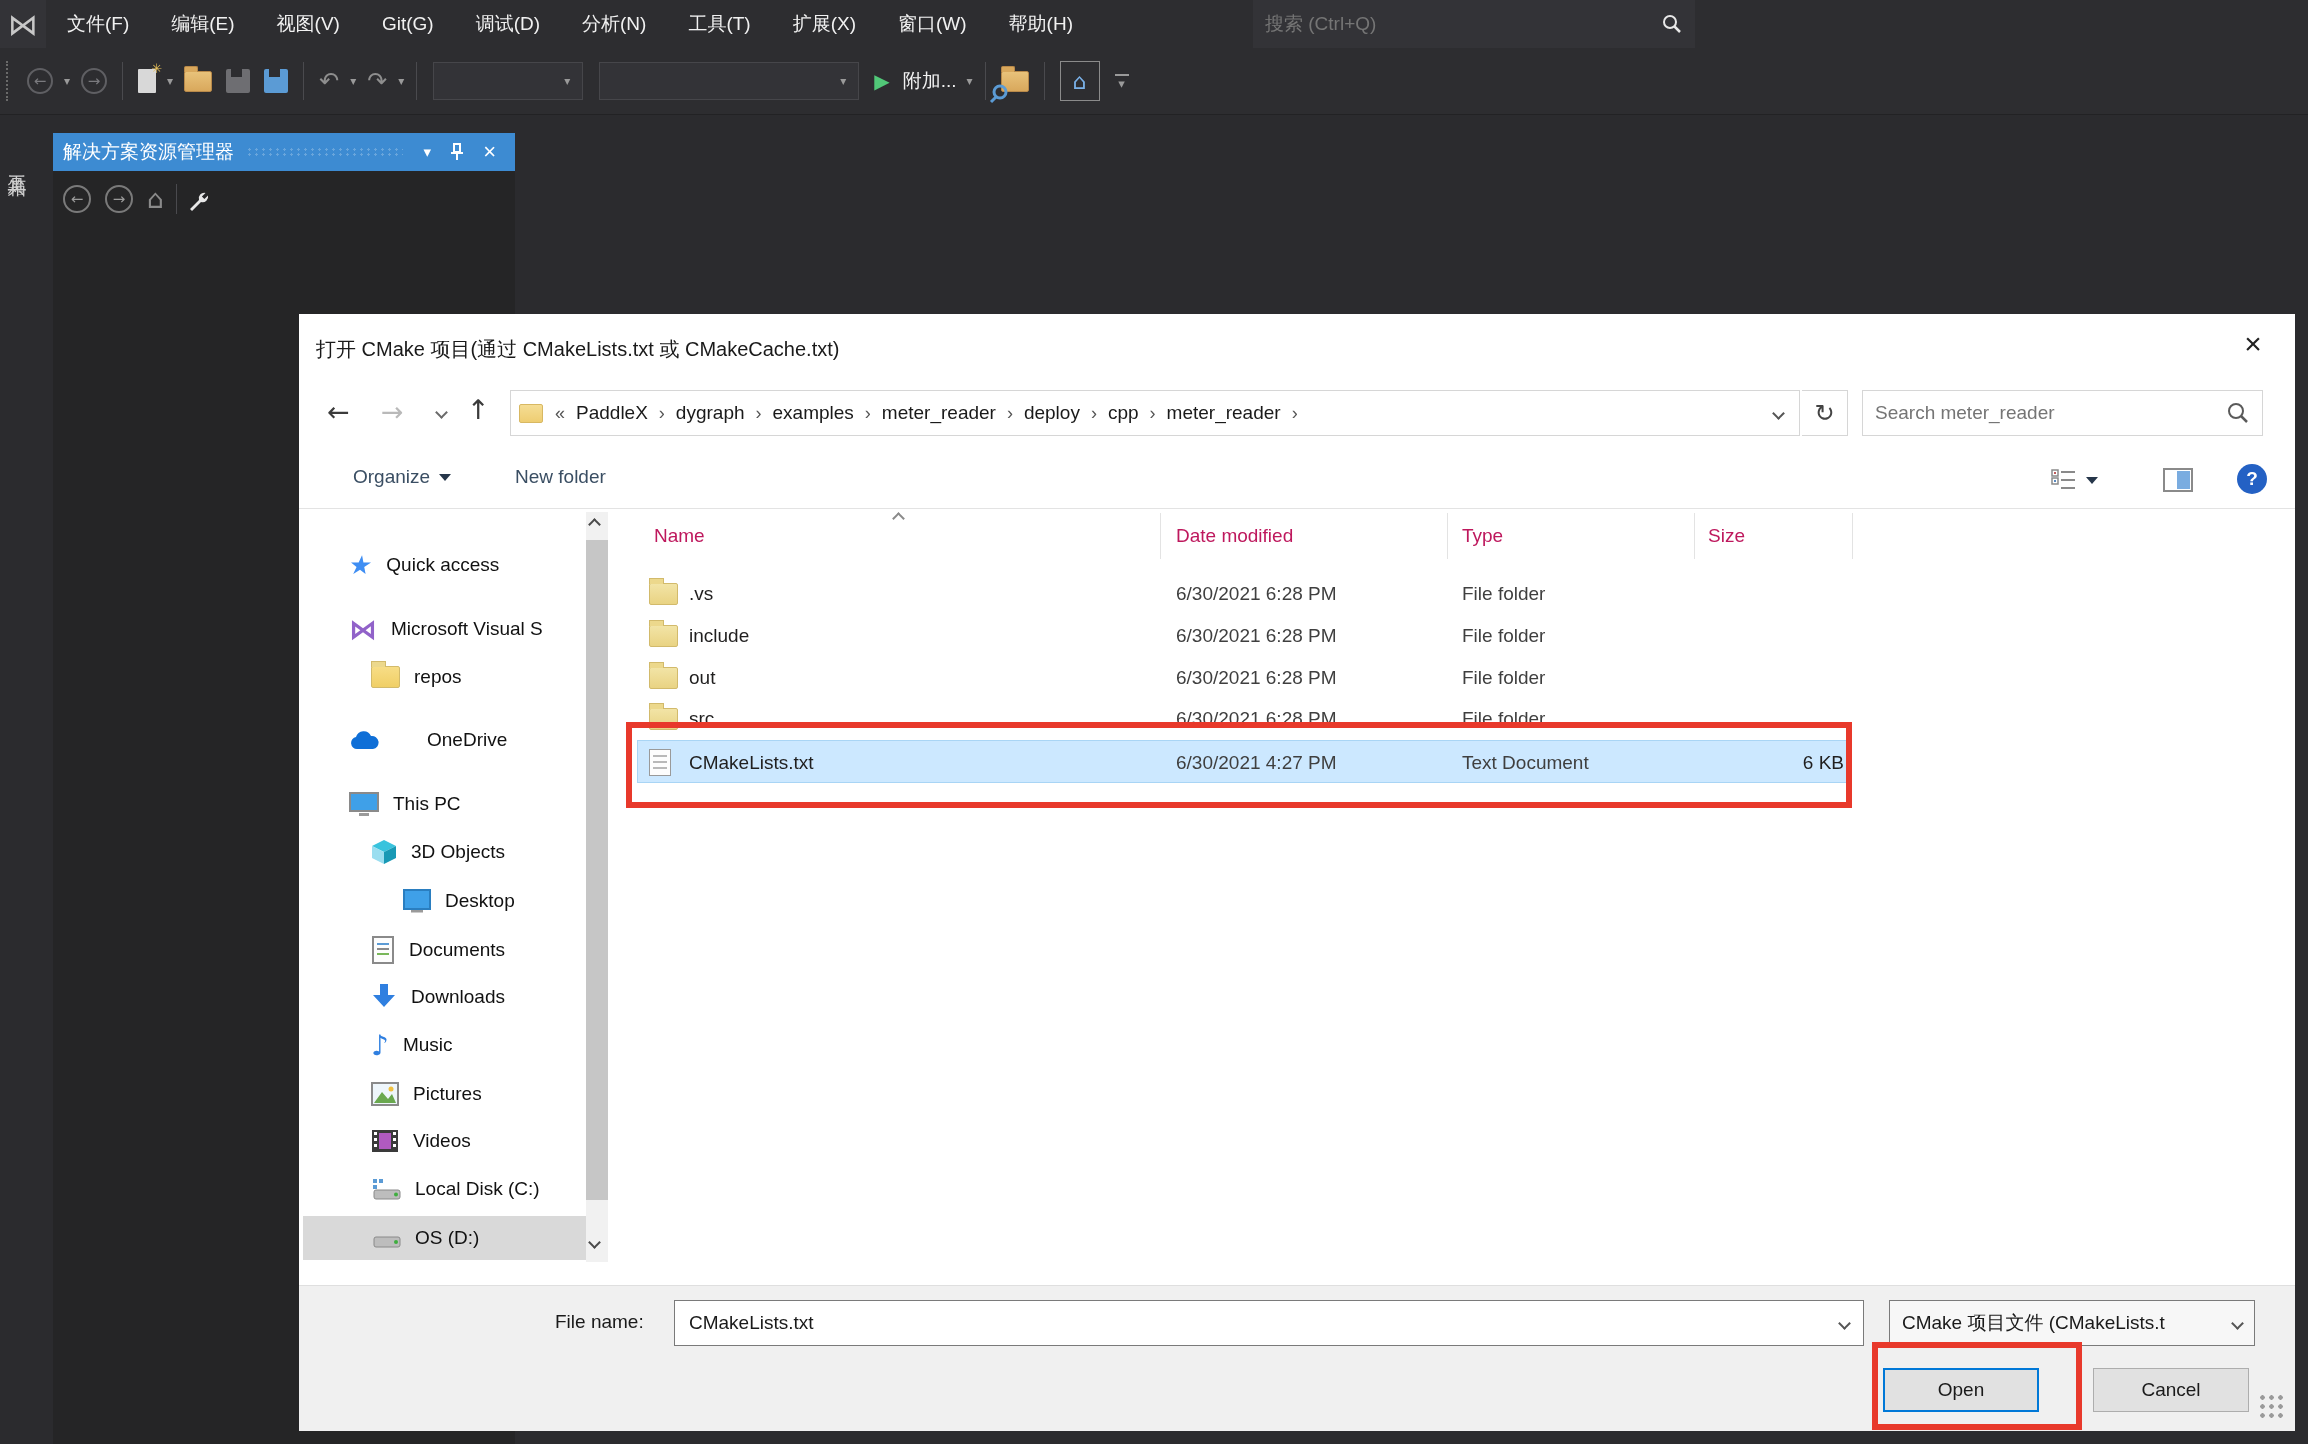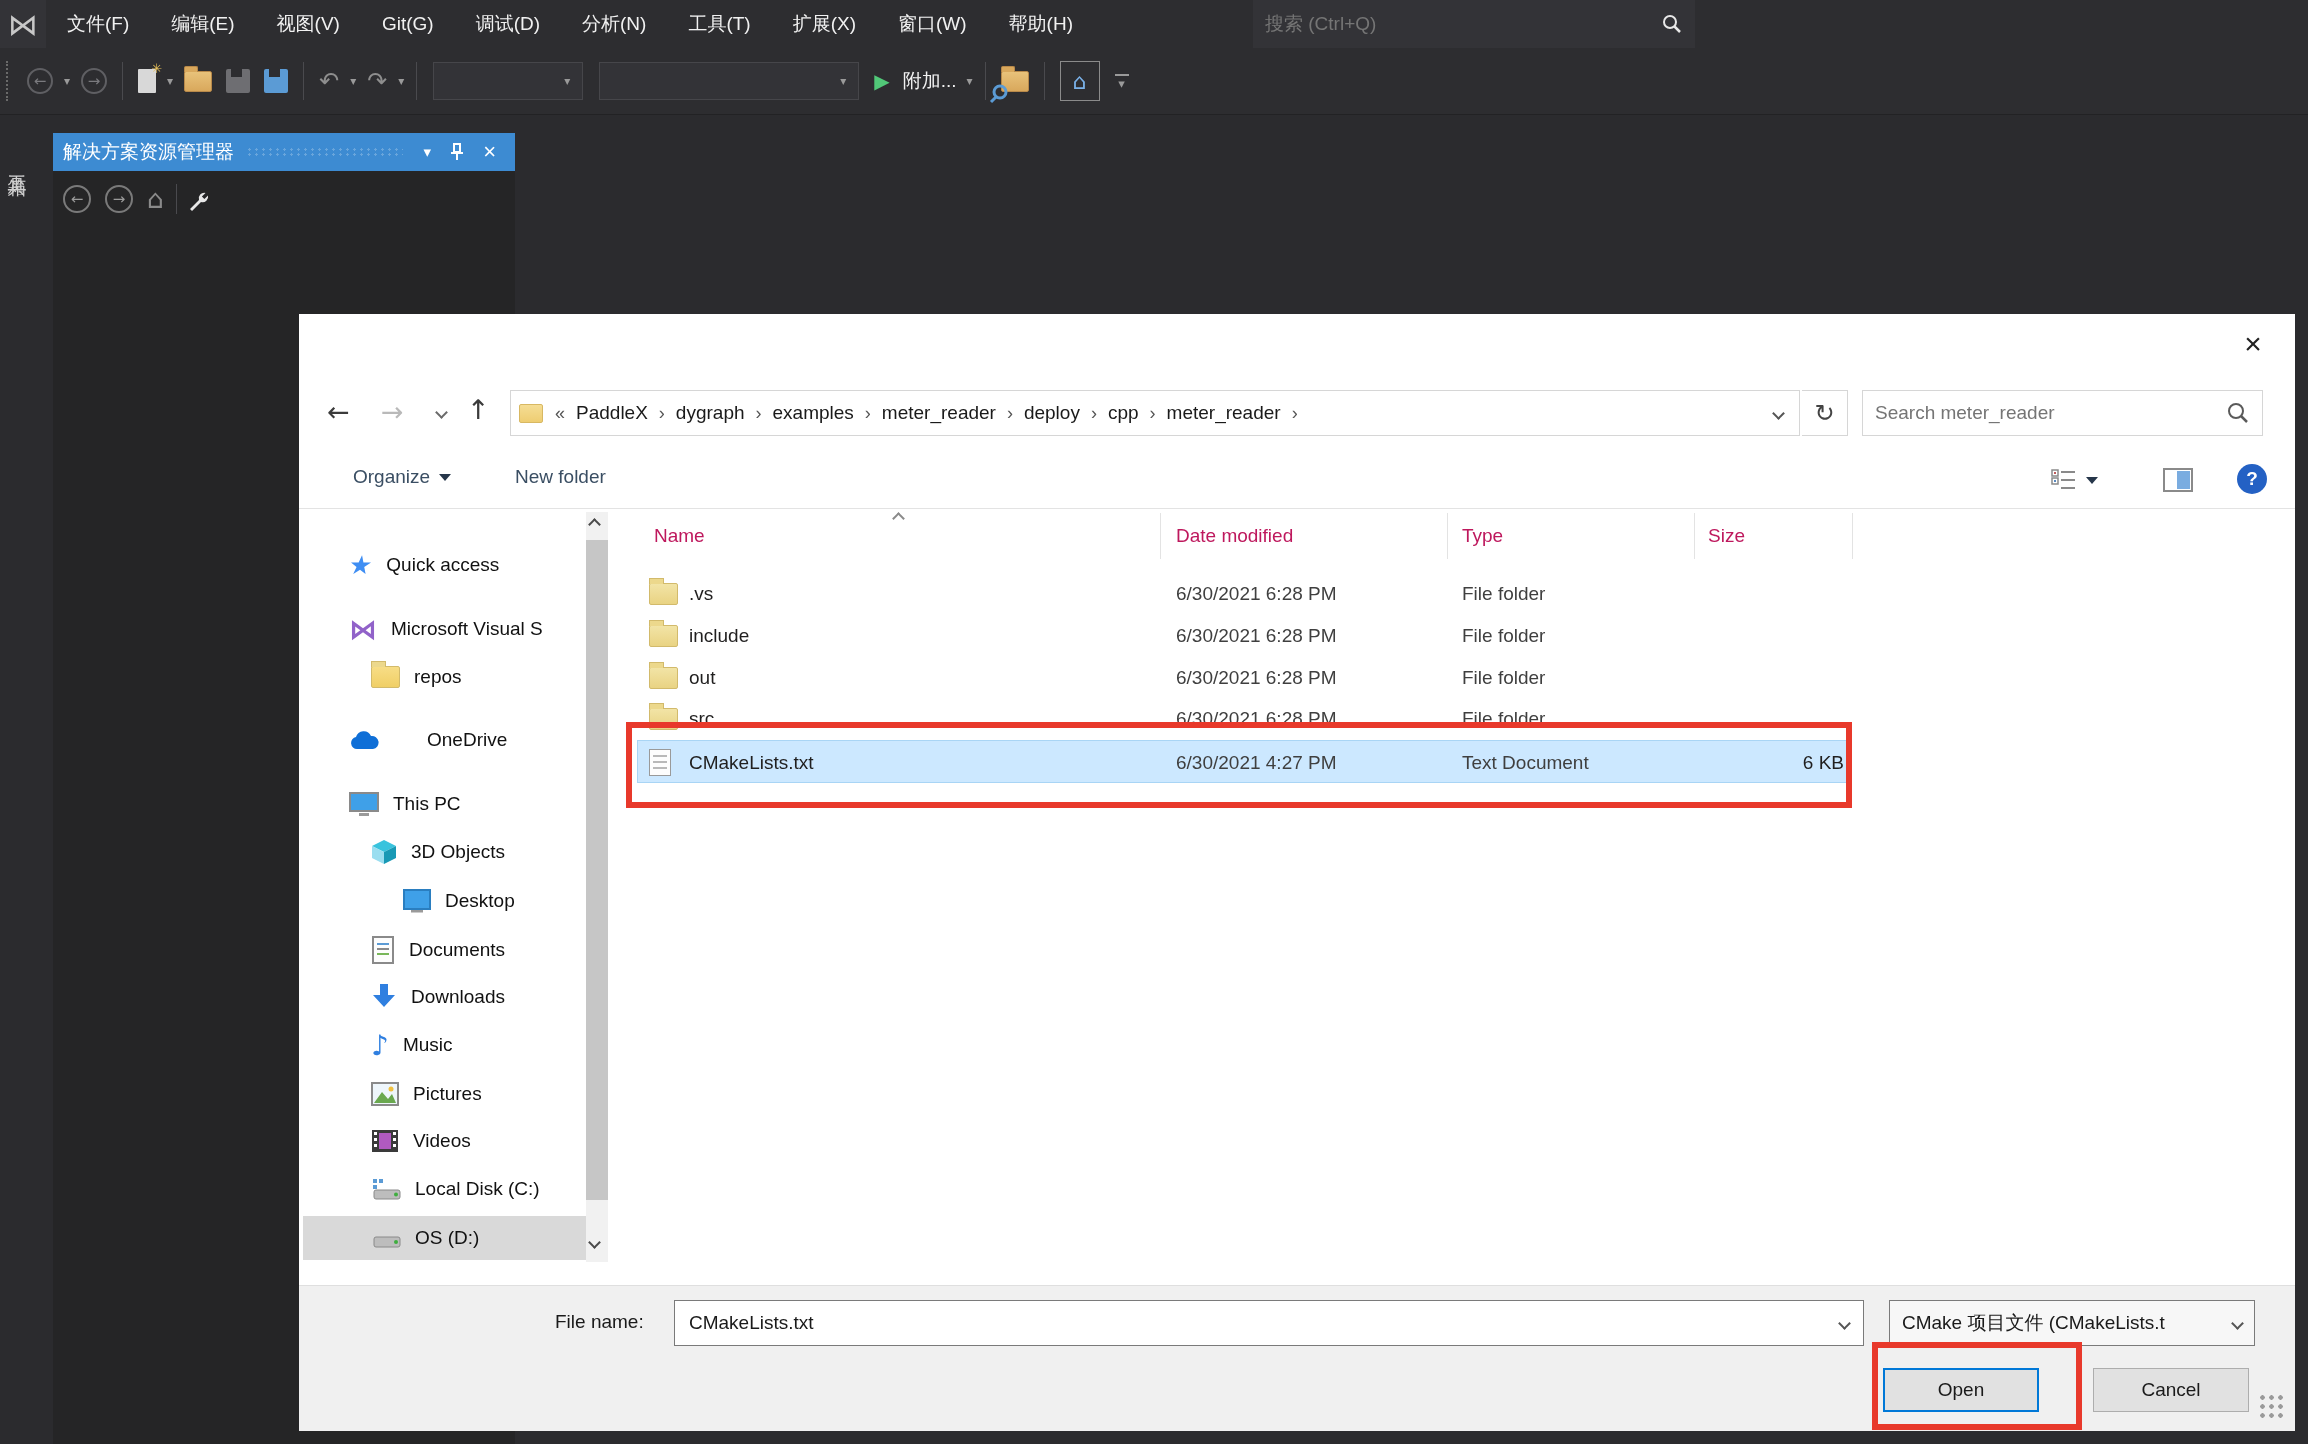--- a/index.html
+++ b/index.html
@@ -215,20 +215,21 @@
       <span class="sol-circ ico">→</span>
       <span class="ico" style="font-size:26px;color:#8a8a8a;margin-right:10px;">⌂</span>
       <span class="sol-sep"></span>
       <svg width="26" height="26" viewBox="0 0 26 26">
           <path d="M3 23l9-9a5.5 5.5 0 016.5-7l-3.6 3.6 2.5 2.5L21 9.5a5.5 5.5 0 01-7 6.5l-9 9z" fill="#e8e8e8"></path>
         </svg>
     </div>
   </div>
 
   <div class="dialog">
+    <div class="dlg-title">打开 CMake 项目(通过 CMakeLists.txt 或 CMakeCache.txt)</div>
     <div class="dlg-close">×</div>
 
     <span class="nav-ar ico" style="left:28px;top:82px;">←</span>
     <span class="nav-ar ico" style="left:82px;top:82px;color:#b9b9b9;">→</span>
     <span class="chv" style="position:absolute;left:138px;top:94px;color:#6a6a6a;"></span>
     <span class="nav-ar ico" style="left:168px;top:80px;">↑</span>
 
     <div class="crumb-box">
       <span class="crumb-fold"></span>
       <span class="crumb-sep">«</span>

